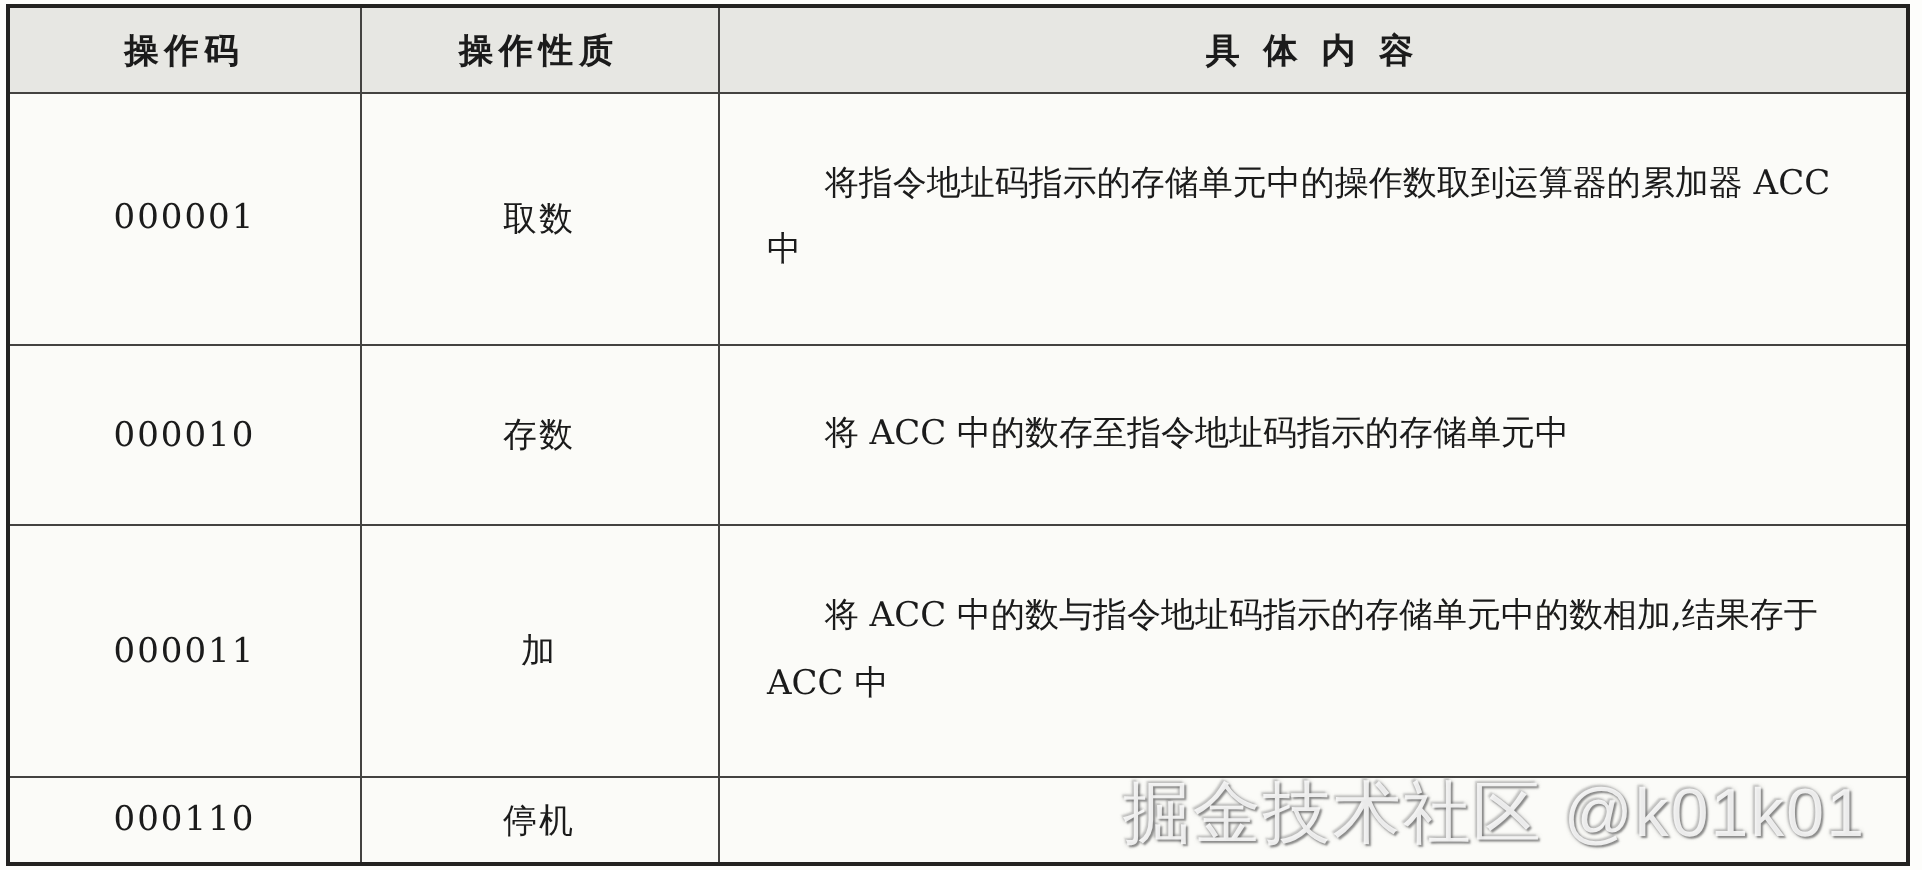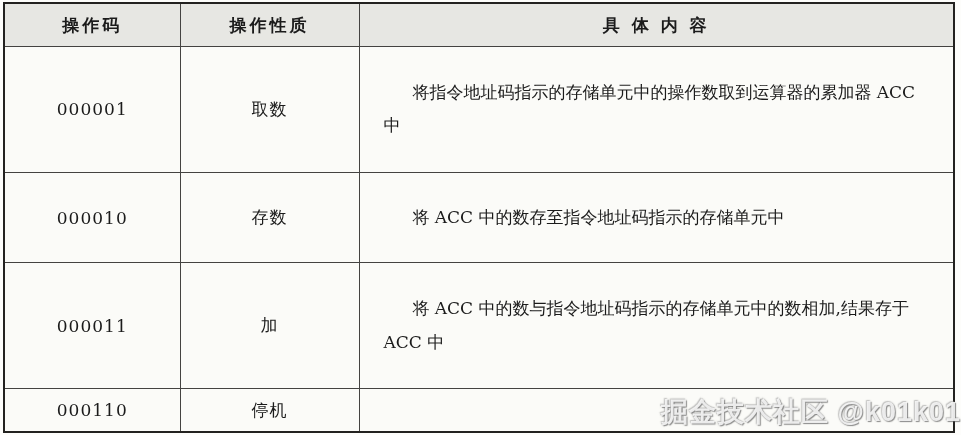--- a/index.html
+++ b/index.html
@@ -61,25 +61,25 @@
     line-height: 1.95;
   }
   tr.r1 { height: 76px; }
   tr.r2 { height: 77px; }
   tr.r3 { height: 78px; }
   tr.r4 { height: 80px; }
   tr.r5 { height: 38px; }
   tr.r6 { height: 37px; }
   .watermark {
     position: absolute;
-    right: 0;
+    right: 28px;
     bottom: 5px;
     font-family: "Liberation Sans", sans-serif;
-    font-weight: bold;
-    font-size: 27px;
+    font-weight: normal;
+    font-size: 34px;
     letter-spacing: 1px;
     color: rgba(250, 250, 250, 0.88);
     text-shadow:
       1px 1px 1px rgba(90, 90, 90, 0.65),
       -1px -1px 1px rgba(150, 150, 150, 0.45),
       0 0 2px rgba(120, 120, 120, 0.5);
     pointer-events: none;
     white-space: nowrap;
   }
 </style>

